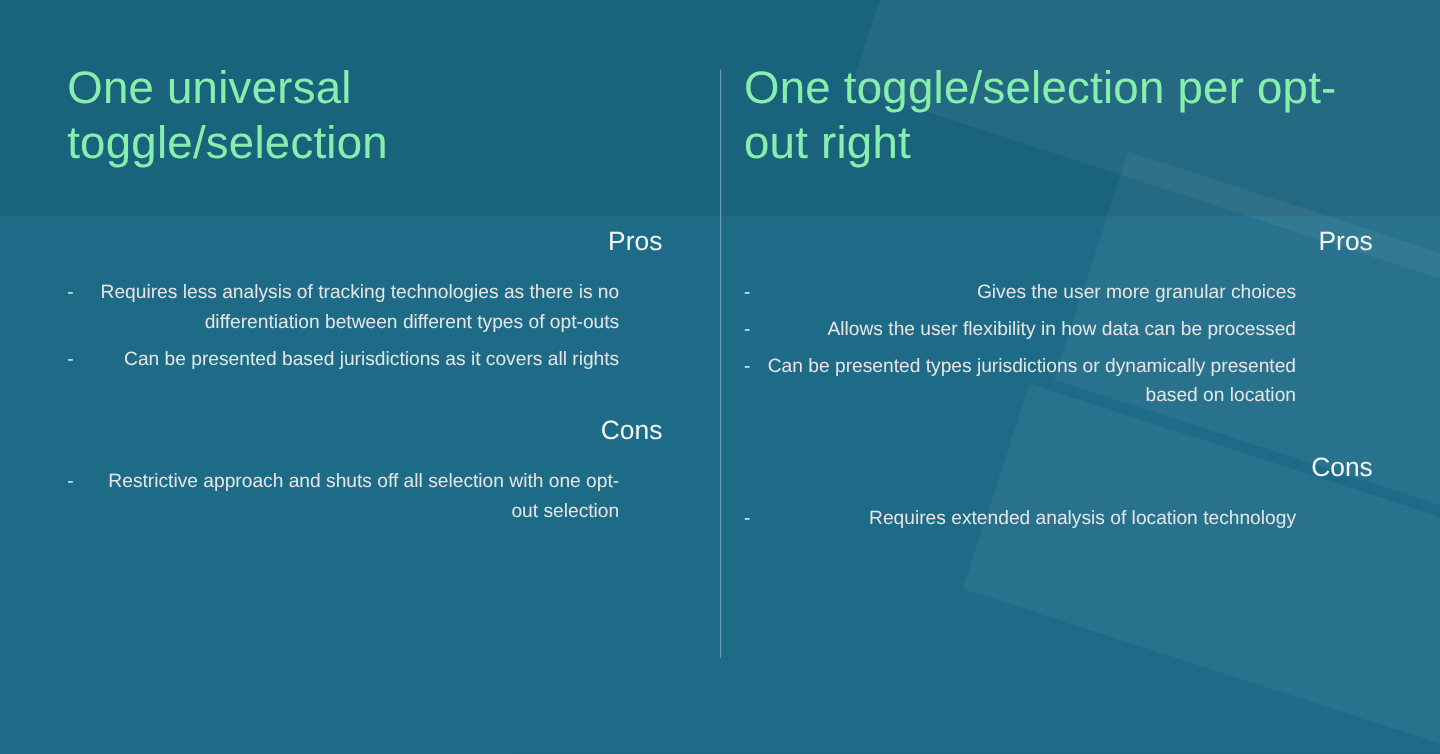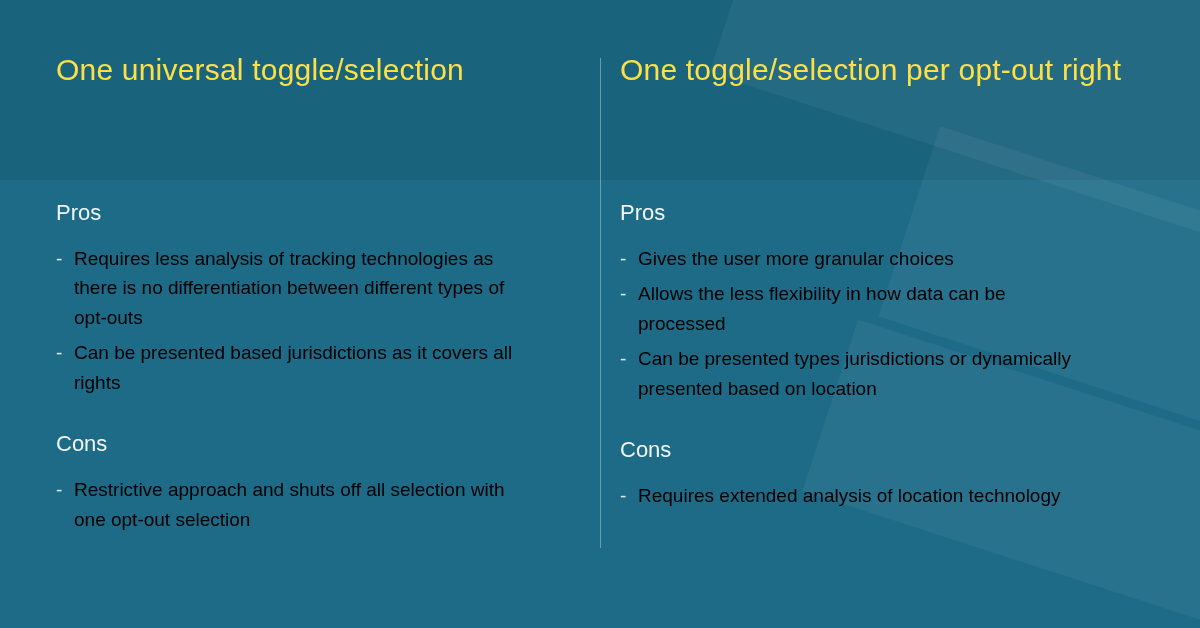--- a/index.html
+++ b/index.html
@@ -44,47 +44,49 @@
   .col.right { padding-left: 20px; }
   .divider {
     position: absolute;
     left: 50%;
     top: 58px;
     bottom: 80px;
     width: 1px;
     background: rgba(255,255,255,0.35);
   }
   .title {
-    font-size: 30px;
+    font-size: 38px;
     line-height: 1.2;
     font-weight: 400;
     letter-spacing: 0.2px;
-    margin-bottom: 56px;
-    color: #fde047;
+    margin-bottom: 44px;
+    color: #86efac;
     min-height: 92px;
   }
   .section-label {
     font-size: 22px;
     font-weight: 400;
     margin-bottom: 18px;
     color: #f1f7f9;
+    text-align: right;
   }
   ul.points {
     list-style: none;
     padding-left: 0;
     margin-bottom: 34px;
   }
   ul.points li {
     position: relative;
     padding-left: 18px;
-    font-size: 19px;
+    font-size: 16px;
     line-height: 1.55;
-    color: #000000;
+    color: #e5e5e5;
     margin-bottom: 6px;
     max-width: 460px;
+    text-align: right;
   }
   ul.points li::before {
     content: "-";
     position: absolute;
     left: 0;
     top: 0;
     color: #dceaf0;
   }
 </style>
 </head>
@@ -114,21 +116,21 @@
   </div>
 
   <div class="divider"></div>
 
   <div class="col right">
     <h1 class="title">One toggle/selection per opt-out right</h1>
 
     <div class="section-label">Pros</div>
     <ul class="points">
         <li>Gives the user more granular choices</li>
-        <li>Allows the less flexibility in how data can be processed</li>
+        <li>Allows the user flexibility in how data can be processed</li>
         <li>Can be presented types jurisdictions or dynamically presented based on location</li>
       </ul>
 
     <div class="section-label">Cons</div>
     <ul class="points">
         <li>Requires extended analysis of location technology</li>
       </ul>
   </div>
 </div>
 

